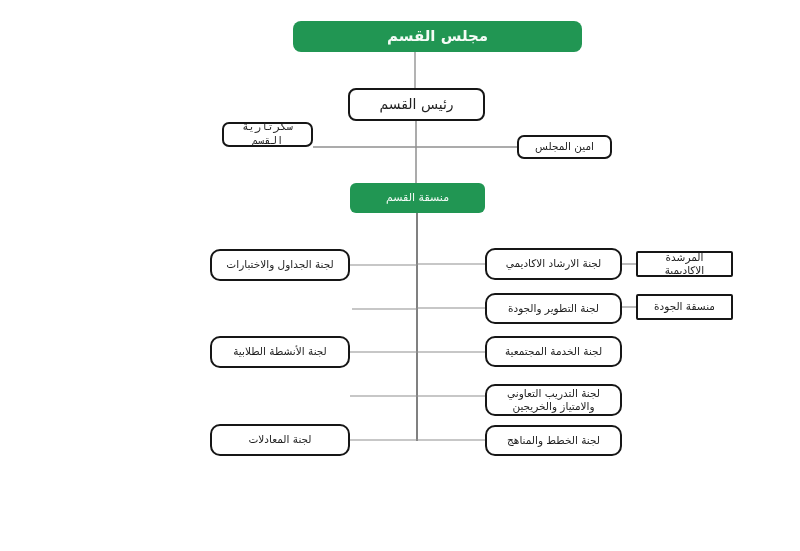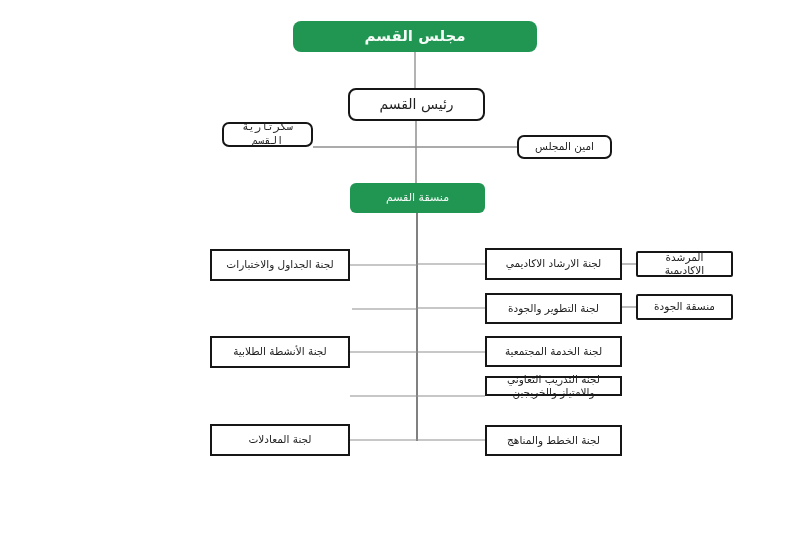--- a/index.html
+++ b/index.html
@@ -4,21 +4,21 @@
 <style>
   html,body{margin:0;padding:0;background:#ffffff;}
   .canvas{
     position:relative;width:800px;height:551px;background:#ffffff;overflow:hidden;
     font-family:"DejaVu Sans","Liberation Sans",sans-serif;
     direction:rtl;
   }
   svg.wires{position:absolute;inset:0;z-index:1;}
   .node{
     position:absolute;z-index:2;box-sizing:border-box;
-    background:#ffffff;border:2px solid #161616;border-radius:0;
+    background:#ffffff;border:2px solid #161616;border-radius:10px;
     display:flex;align-items:center;justify-content:center;text-align:center;
     font-size:10.5px;line-height:1.25;color:#1f1f1f;padding:2px 7px;
   }
   .node.green{
     background:#219653;border:none;color:#f4fbf6;border-radius:6px;
   }
   .node.root{font-size:15px;font-weight:bold;border-radius:8px;}
   .node.coord{font-size:11px;}
   .node.small{border-radius:7px;font-size:10.5px;border-width:2px;}
   .node.aux{border-radius:2px;font-size:10.5px;}
@@ -46,36 +46,36 @@
     <line x1="417" y1="264" x2="485" y2="264" stroke="#8f8f8f" stroke-width="1.2"></line>
     <line x1="417" y1="308" x2="485" y2="308" stroke="#8f8f8f" stroke-width="1.2"></line>
     <line x1="417" y1="352" x2="485" y2="352" stroke="#8f8f8f" stroke-width="1.2"></line>
     <line x1="417" y1="396" x2="485" y2="396" stroke="#8f8f8f" stroke-width="1.2"></line>
     <line x1="417" y1="440" x2="485" y2="440" stroke="#8f8f8f" stroke-width="1.2"></line>
 
     <line x1="622" y1="264" x2="636" y2="264" stroke="#8f8f8f" stroke-width="1.2"></line>
     <line x1="622" y1="307" x2="636" y2="307" stroke="#8f8f8f" stroke-width="1.2"></line>
   </svg>
 
-  <div class="node green root" style="left:293px;top:21px;width:244px;height:31px;">مجلس القسم</div>
+  <div class="node green root" style="left:293px;top:21px;width:289px;height:31px;">مجلس القسم</div>
 
   <div class="node" style="left:348px;top:88px;width:137px;height:33px;border-radius:8px;font-size:14px;">رئيس القسم</div>
 
   <div class="node small" style="left:222px;top:122px;width:91px;height:25px;font-family:Liberation Mono, monospace;">سكرتارية القسم</div>
 
   <div class="node small" style="left:517px;top:135px;width:95px;height:24px;">امين المجلس</div>
 
   <div class="node green coord" style="left:350px;top:183px;width:135px;height:30px;">منسقة القسم</div>
 
   <div class="node" style="left:210px;top:249px;width:140px;height:32px;">لجنة الجداول والاختبارات</div>
   <div class="node" style="left:210px;top:336px;width:140px;height:32px;">لجنة الأنشطة الطلابية</div>
   <div class="node" style="left:210px;top:424px;width:140px;height:32px;">لجنة المعادلات</div>
 
   <div class="node" style="left:485px;top:248px;width:137px;height:32px;">لجنة الارشاد الاكاديمي</div>
   <div class="node" style="left:485px;top:293px;width:137px;height:31px;">لجنة التطوير والجودة</div>
   <div class="node" style="left:485px;top:336px;width:137px;height:31px;">لجنة الخدمة المجتمعية</div>
-  <div class="node" style="left:485px;top:376px;width:137px;height:20px;">لجنة التدريب التعاوني والامتياز والخريجين</div>
+  <div class="node" style="left:485px;top:384px;width:137px;height:32px;">لجنة التدريب التعاوني والامتياز والخريجين</div>
   <div class="node" style="left:485px;top:425px;width:137px;height:31px;">لجنة الخطط والمناهج</div>
 
   <div class="node aux" style="left:636px;top:251px;width:97px;height:26px;">المرشدة الاكاديمية</div>
   <div class="node aux" style="left:636px;top:294px;width:97px;height:26px;">منسقة الجودة</div>
 
 </div>
 
 </body></html>

